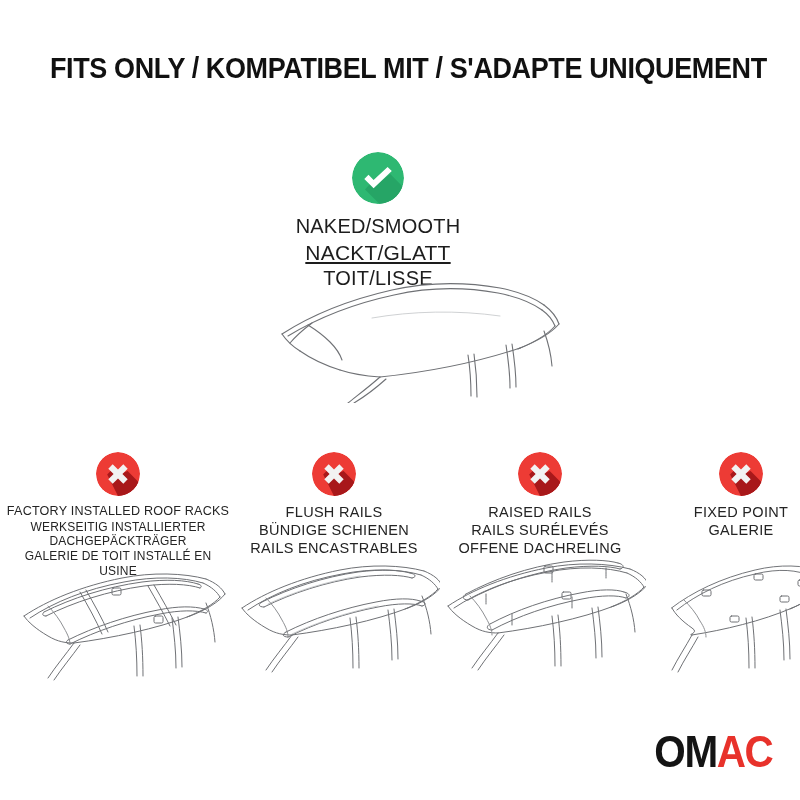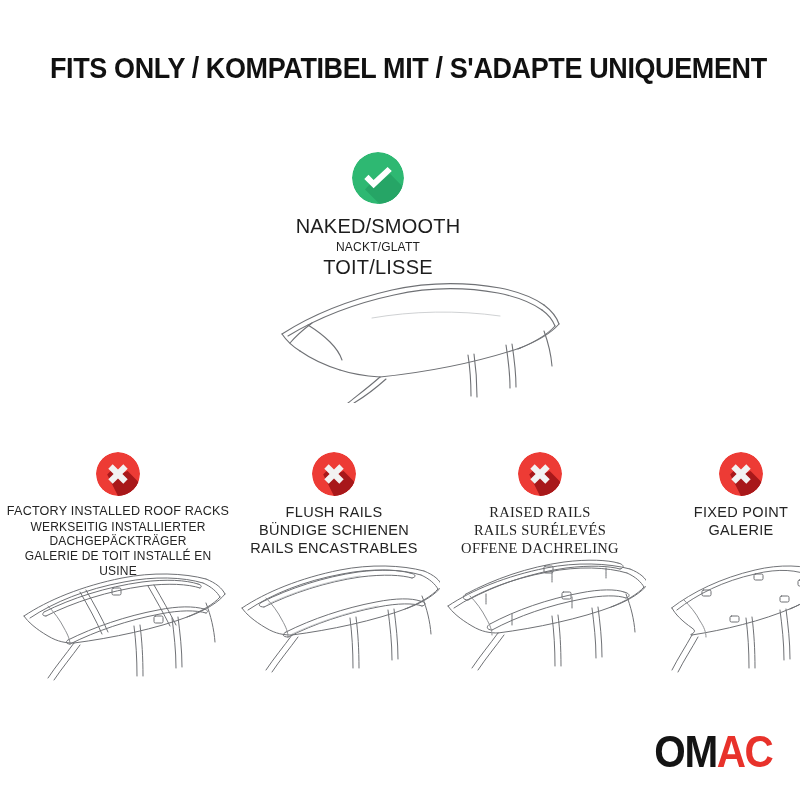--- a/index.html
+++ b/index.html
@@ -52,21 +52,21 @@
     border-radius: 50%;
     overflow: hidden;
   }
   .badge svg { display: block; }
 
   .good-labels {
     margin-top: 10px;
     line-height: 1.28;
   }
   .good-labels .l1 { font-size: 20px; letter-spacing: 0.2px; color: #1d1d1d; }
-  .good-labels .l2 { font-size: 12px; letter-spacing: 0.2px; color: #1d1d1d; }
+  .good-labels .l2 { font-size: 21px; letter-spacing: 0.2px; color: #1d1d1d; text-decoration: underline; }
   .good-labels .l3 { font-size: 20px; letter-spacing: 0.2px; color: #1d1d1d; }
 
   
   .good-roof {
     position: absolute;
     top: 278px;
     left: 252px;
     width: 320px;
     height: 125px;
   }
@@ -79,21 +79,21 @@
     width: 800px;
     height: 250px;
   }
   .bad-col {
     position: absolute;
     top: 0;
     text-align: center;
   }
   .bad-col.c0 { left: 6px;   width: 224px; }
   .bad-col.c1 { left: 228px; width: 212px; }
-  .bad-col.c2 { left: 434px; width: 212px; font-family: Liberation Serif, serif; }
+  .bad-col.c2 { left: 434px; width: 212px; }
   .bad-col.c3 { left: 662px; width: 158px; }
 
   .bad-badge {
     width: 44px;
     height: 44px;
     margin: 0 auto;
     border-radius: 50%;
     overflow: hidden;
     position: relative;
   }

